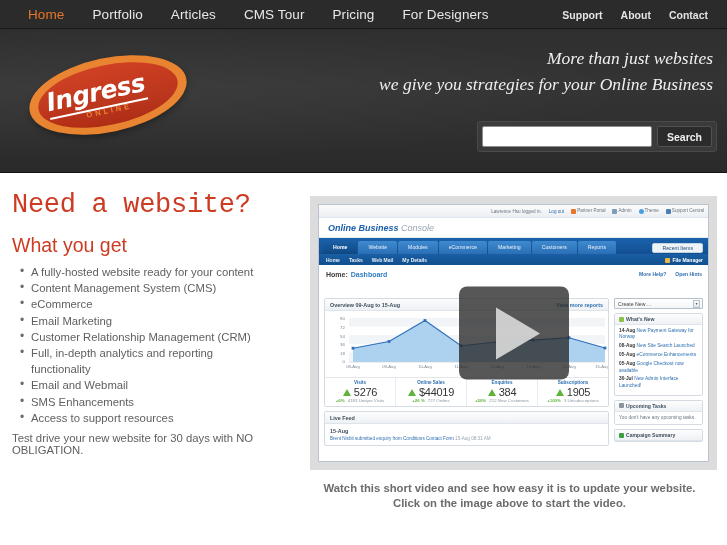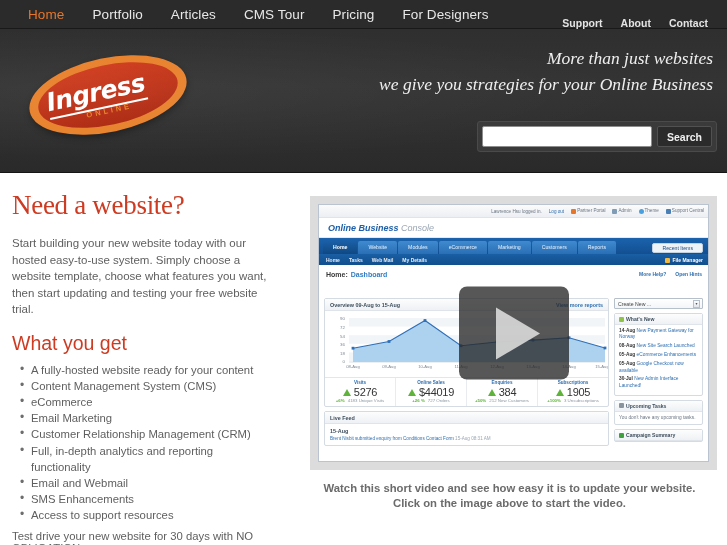--- a/index.html
+++ b/index.html
@@ -16,21 +16,21 @@
     position: absolute; left: 0; top: 0; width: 727px; height: 29px;
     background: #2b2b2b;
     border-bottom: 1px solid #191919;
   }
   .topnav .mainlinks { position: absolute; left: 14px; top: 0; display: flex; align-items: center; height: 29px; }
   .topnav .mainlinks a {
     color: #e8e8e8; font-size: 13.5px; text-decoration: none;
     padding: 0 14px; line-height: 29px; letter-spacing: .1px;
   }
   .topnav .mainlinks a.active { color: #e8762a; }
-  .topnav .utility { position: absolute; right: 10px; top: 8px; display: flex; align-items: center; height: 30px; }
+  .topnav .utility { position: absolute; right: 10px; top: 0; display: flex; align-items: center; height: 30px; }
   .topnav .utility a {
     color: #e3e3e3; font-size: 10.5px; font-weight: bold; text-decoration: none;
     padding: 0 9px; line-height: 29px;
   }
 
   
   .header {
     position: absolute; left: 0; top: 29px; width: 727px; height: 144px;
     background: linear-gradient(to bottom, #2f2f2f 0%, #343434 40%, #2a2a2a 100%);
     border-bottom: 1px solid #151515;
@@ -95,21 +95,21 @@
     background: #2b2b2b; color: #f0f0f0; border: 1px solid #515151;
     border-radius: 2px; font-size: 10.5px; font-weight: bold; cursor: pointer;
     font-family: "Liberation Sans", sans-serif;
   }
 
   
   .leftcol { position: absolute; left: 12px; top: 190px; width: 262px; }
   .h1 {
     color: #cc3b22; font-size: 27px; font-weight: normal;
     letter-spacing: -.3px; margin-bottom: 14px;
-    font-family: Liberation Serif, serif;
+    font-family: Liberation Mono, monospace;
   }
   .intro { color: #5f5f5f; font-size: 11.5px; line-height: 16.5px; margin-bottom: 14px; }
   .h2 {
     color: #cc3b22; font-size: 19.5px; font-weight: normal;
     margin-bottom: 7px; font-family: "Liberation Sans", sans-serif;
   }
   .feats { list-style: none; margin-bottom: 6px; }
   .feats li {
     color: #5f5f5f; font-size: 11.3px; line-height: 16.2px;
     padding-left: 19px; position: relative;
@@ -300,21 +300,20 @@
     </div>
 
     <div class="searchbox">
       <input type="text" placeholder="" style="">
       <button>Search</button>
     </div>
   </div>
 
   <div class="leftcol">
     <div class="h1">Need a website?</div>
-    <div class="intro">Start building your new website today with our hosted easy-to-use system.  Simply choose a website template, choose what features you want, then start updating and testing your free website trial.</div>
     <div class="h2">What you get</div>
     <ul class="feats">
       <li>A fully-hosted website ready for your content</li>
       <li>Content Management System (CMS)</li>
       <li>eCommerce</li>
       <li>Email Marketing</li>
       <li>Customer Relationship Management (CRM)</li>
       <li>Full, in-depth analytics and reporting functionality</li>
       <li>Email and Webmail</li>
       <li>SMS Enhancements</li>

